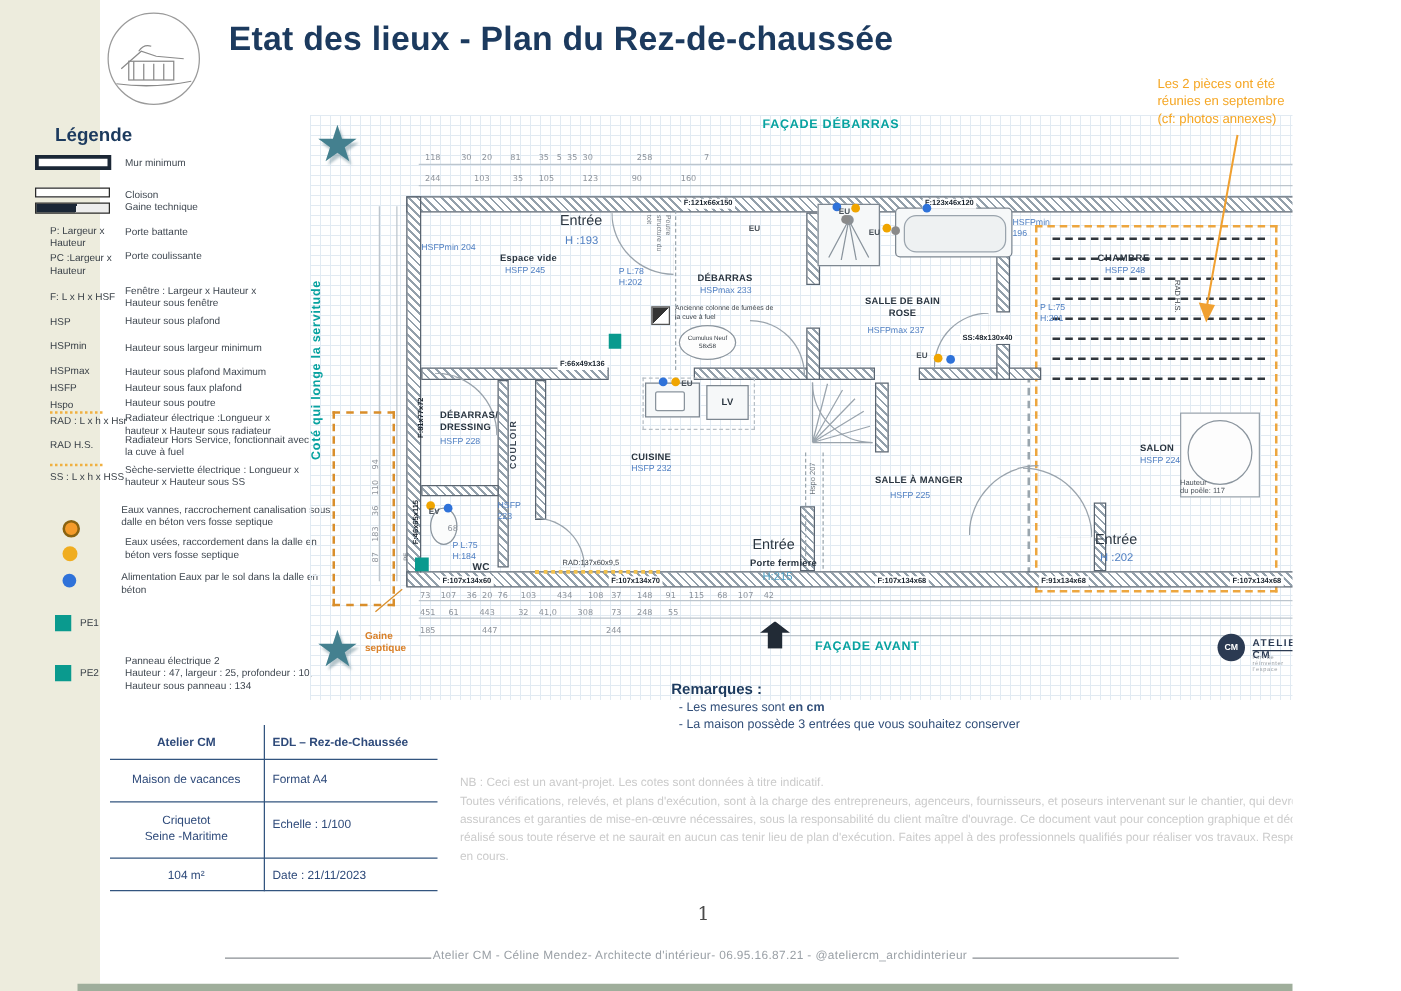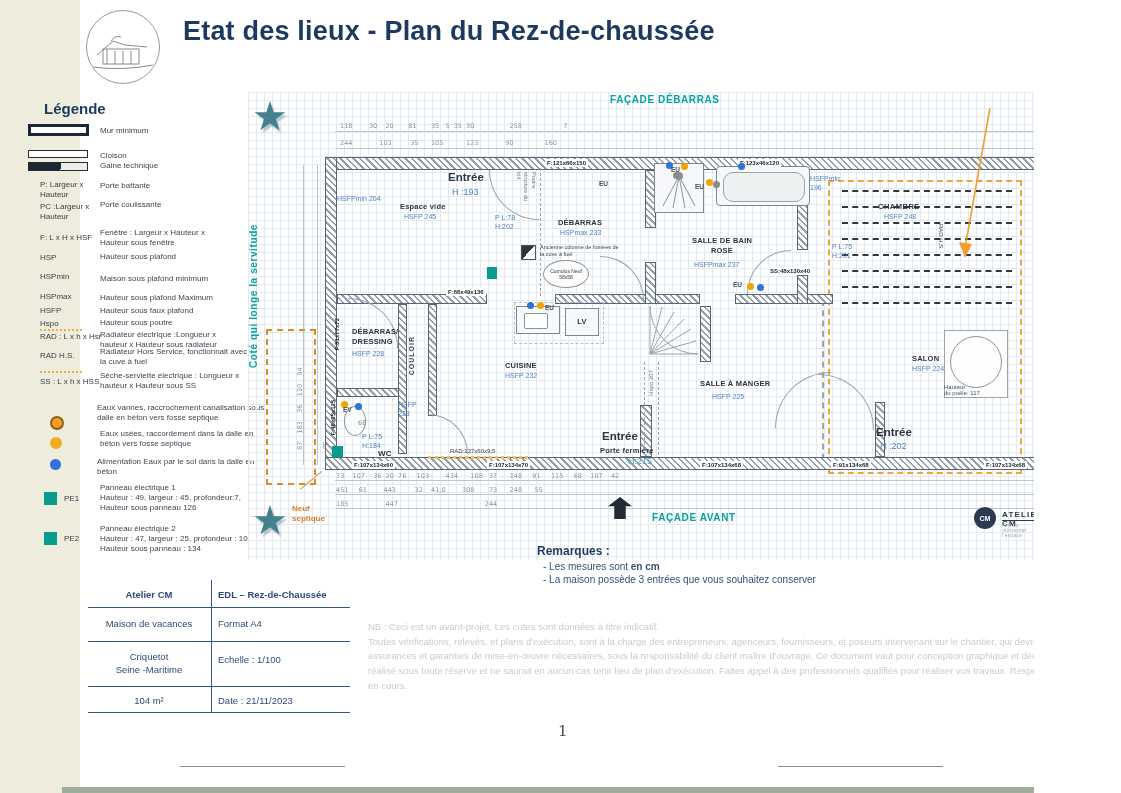--- a/index.html
+++ b/index.html
@@ -32,21 +32,21 @@
         repeating-linear-gradient(to right,#e1eaf2 0 1px,transparent 1px 8px),
         repeating-linear-gradient(to bottom,#e1eaf2 0 1px,transparent 1px 8px)}
   .wall{position:absolute;box-sizing:border-box;border:1px solid #5a6571;
         background:repeating-linear-gradient(45deg,#ffffff 0 3px,#93a0ab 3px 4.6px)}
   .arc{position:absolute;box-sizing:border-box}
   .arc-bl{border-left:1px solid #98a2ab;border-bottom:1px solid #98a2ab;border-bottom-left-radius:100%}
   .arc-tr{border-top:1px solid #98a2ab;border-right:1px solid #98a2ab;border-top-right-radius:100%}
   .arc-tl{border-top:1px solid #98a2ab;border-left:1px solid #98a2ab;border-top-left-radius:100%}
   .rname{font-size:7.5px;font-weight:bold;color:#2a3540;letter-spacing:.2px;white-space:pre-line;line-height:1.35}
   .rsub{font-size:7px;color:#4f7fc2;white-space:pre-line;line-height:1.3}
-  .big{font-size:11.5px;font-weight:bold;color:#2a3540}
+  .big{font-size:11.5px;font-weight:normal;color:#2a3540}
   .bigsub{font-size:9px;color:#4f7fc2}
   .chip{position:absolute;background:#fff;font-size:6px;font-weight:bold;color:#18222c;padding:1px 2px;line-height:1;white-space:nowrap}
   .vchip{font-size:6px;font-weight:bold;color:#18222c;white-space:nowrap}
   .dim{position:absolute;font-family:"DejaVu Sans",sans-serif;font-size:6.5px;color:#8d939b;white-space:pre}
   .teal{font-size:10px;font-weight:bold;color:#07a2a0;letter-spacing:.6px}
   .vert-up{writing-mode:vertical-rl;transform:rotate(180deg);white-space:pre}
   .vert-down{writing-mode:vertical-rl;white-space:pre}
   .dot{position:absolute;width:7px;height:7px;border-radius:50%}
   .d-blue{background:#2f72d9}.d-orange{background:#f0a500}.d-gray{background:#8a8a8a}
   .eu{position:absolute;font-size:6.5px;font-weight:bold;color:#4a525a}
@@ -108,21 +108,21 @@
   <div class="abs ldesc" style="left:100px;top:181px">Porte battante</div>
   <div class="abs lkey" style="left:40px;top:202px">PC :Largeur x
 Hauteur</div>
   <div class="abs ldesc" style="left:100px;top:200px">Porte coulissante</div>
   <div class="abs lkey" style="left:40px;top:233px">F: L x H x HSF</div>
   <div class="abs ldesc" style="left:100px;top:228px">Fenêtre : Largeur x Hauteur x
 Hauteur sous fenêtre</div>
   <div class="abs lkey" style="left:40px;top:253px">HSP</div>
   <div class="abs ldesc" style="left:100px;top:252px">Hauteur sous plafond</div>
   <div class="abs lkey" style="left:40px;top:272px">HSPmin</div>
-  <div class="abs ldesc" style="left:100px;top:274px">Maison sous plafond minimum</div>
+  <div class="abs ldesc" style="left:100px;top:274px">Hauteur sous largeur minimum</div>
   <div class="abs lkey" style="left:40px;top:292px">HSPmax</div>
   <div class="abs ldesc" style="left:100px;top:293px">Hauteur sous plafond Maximum</div>
   <div class="abs lkey" style="left:40px;top:306px">HSFP</div>
   <div class="abs ldesc" style="left:100px;top:306px">Hauteur sous faux plafond</div>
   <div class="abs lkey" style="left:40px;top:319px">Hspo</div>
   <div class="abs ldesc" style="left:100px;top:318px">Hauteur sous poutre</div>
   <div class="abs sym-dash" style="left:40px;top:329px"></div>
   <div class="abs lkey" style="left:40px;top:332px">RAD : L x h x Hsr</div>
   <div class="abs ldesc" style="left:100px;top:330px">Radiateur électrique :Longueur x
 hauteur x Hauteur sous radiateur</div>
@@ -137,23 +137,20 @@
   <div class="abs ldesc" style="left:97px;top:403px">Eaux vannes, raccrochement canalisation sous
 dalle en béton vers fosse septique</div>
   <div class="abs dot-amber" style="left:50px;top:437px"></div>
   <div class="abs ldesc" style="left:100px;top:429px">Eaux usées, raccordement dans la dalle en
 béton vers fosse septique</div>
   <div class="abs dot-blue" style="left:50px;top:459px"></div>
   <div class="abs ldesc" style="left:97px;top:457px">Alimentation Eaux par le sol dans la dalle en
 béton</div>
   <div class="abs sq-teal" style="left:44px;top:492px"></div>
   <div class="abs lkey" style="left:64px;top:494px">PE1</div>
-  <div class="abs ldesc" style="left:100px;top:483px">Panneau électrique 1
-Hauteur : 49, largeur : 45, profondeur:7,
-Hauteur sous panneau 126</div>
   <div class="abs sq-teal" style="left:44px;top:532px"></div>
   <div class="abs lkey" style="left:64px;top:534px">PE2</div>
   <div class="abs ldesc" style="left:100px;top:524px">Panneau électrique 2
 Hauteur : 47, largeur : 25, profondeur : 10,
 Hauteur sous panneau : 134</div>
 
   <div class="abs grid" style="left:248px;top:92px;width:858px;height:468px"></div>
 
   <div class="abs teal" style="left:610px;top:94px">FAÇADE DÉBARRAS</div>
   <div class="abs teal" style="left:652px;top:512px">FAÇADE AVANT</div>
@@ -312,21 +309,21 @@
   <div class="abs rsub" style="left:505px;top:371px">HSFP 232</div>
   <div class="abs rname" style="left:700px;top:379px">SALLE À MANGER</div>
   <div class="abs rsub" style="left:712px;top:392px">HSFP 225</div>
   <div class="abs vert-up" style="left:648px;top:370px;font-size:6px;color:#6a737c">Hspo 207</div>
   <div class="abs rname" style="left:912px;top:354px">SALON</div>
   <div class="abs rsub" style="left:912px;top:364px">HSFP 224</div>
   <div class="abs pre" style="left:944px;top:384px;font-size:6px;color:#4a525a">Hauteur
 du poêle: 117</div>
   <div class="abs big" style="left:602px;top:430px">Entrée</div>
   <div class="abs rname" style="left:600px;top:446px">Porte fermière</div>
-  <div class="abs bigsub" style="left:628px;top:456px;color:#4f9fc2">H:215</div>
+  <div class="abs bigsub" style="left:610px;top:456px;color:#4f9fc2">H:215</div>
   <div class="abs big" style="left:876px;top:426px">Entrée</div>
   <div class="abs bigsub" style="left:880px;top:441px">H :202</div>
   <div class="abs rname" style="left:378px;top:449px;font-size:8px">WC</div>
   <div class="abs rsub" style="left:398px;top:400px">HSFP
 223</div>
   <div class="abs rsub" style="left:362px;top:432px">P L:75
 H:184</div>
   <div class="abs" style="left:450px;top:448px;font-size:6px;color:#3a4148">RAD:137x60x9,5</div>
   <div class="dim" style="left:358px;top:419px">68</div>
 
@@ -342,24 +339,27 @@
   <div class="eu" style="left:733px;top:281px">EU</div>
   <div class="dot d-orange" style="left:747px;top:283px"></div>
   <div class="dot d-blue" style="left:757px;top:284px"></div>
   <div class="dot d-blue" style="left:527px;top:302px"></div>
   <div class="dot d-orange" style="left:537px;top:302px"></div>
   <div class="eu" style="left:545px;top:304px">EU</div>
   <div class="dot d-orange" style="left:341px;top:401px"></div>
   <div class="dot d-blue" style="left:355px;top:403px"></div>
   <div class="eu" style="left:343px;top:406px">EV</div>
 
-  <div class="abs fosse-label" style="left:292px;top:504px">Neuf
+  <div class="abs fosse-label" style="left:292px;top:504px">Gaine
 septique</div>
   <div class="abs" style="left:300px;top:489px;width:28px;border-top:1.5px solid #d98e2b;transform:rotate(-40deg);transform-origin:0 0"></div>
 
+  <div class="abs orange-txt" style="left:926px;top:60px;width:180px">Les 2 pièces ont été
+réunies en septembre
+(cf: photos annexes)</div>
   <div class="abs" style="left:935px;top:100px">
     <svg width="70" height="165" viewBox="0 0 70 165">
       <line x1="55" y1="8" x2="30" y2="148" stroke="#f0a030" stroke-width="1.6"></line>
       <polygon points="30,158 24,142 37,144" fill="#f0a030"></polygon>
     </svg>
   </div>
 
   <div class="abs" style="left:974px;top:507px;width:22px;height:22px;border-radius:50%;background:#2b3a52;display:flex;align-items:center;justify-content:center;color:#fff;font-size:7px;font-weight:bold">CM</div>
   <div class="abs brand-name" style="left:1002px;top:510px">ATELIER CM</div>
   <div class="abs" style="left:1002px;top:520px;width:62px;height:1px;background:#2b3a52"></div>
@@ -385,14 +385,15 @@
   <div class="abs tcell" style="left:218px;top:653px">Echelle : 1/100</div>
   <div class="abs tcell" style="left:90px;top:694px;width:118px;text-align:center">104 m²</div>
   <div class="abs tcell" style="left:218px;top:694px">Date : 21/11/2023</div>
 
   <div class="abs disclaimer" style="left:368px;top:620px;width:737px">NB : Ceci est un avant-projet. Les cotes sont données à titre indicatif.
 Toutes vérifications, relevés, et plans d'exécution, sont à la charge des entrepreneurs, agenceurs, fournisseurs, et poseurs intervenant sur le chantier, qui devront apporter les assurances et garanties de mise-en-œuvre nécessaires, sous la responsabilité du client maître d'ouvrage. Ce document vaut pour conception graphique et décoration, il est réalisé sous toute réserve et ne saurait en aucun cas tenir lieu de plan d'exécution. Faites appel à des professionnels qualifiés pour réaliser vos travaux. Respectez les normes en cours.</div>
 
   <div class="abs pagenum" style="left:558px;top:722px">1</div>
   <div class="fline" style="left:180px;top:766px;width:165px"></div>
   <div class="fline" style="left:778px;top:766px;width:165px"></div>
+  <div class="abs credit" style="left:250px;top:759px;width:620px">Atelier CM - Céline Mendez- Architecte d'intérieur- 06.95.16.87.21 - @ateliercm_archidinterieur</div>
 
 </div>
 
 </body></html>

